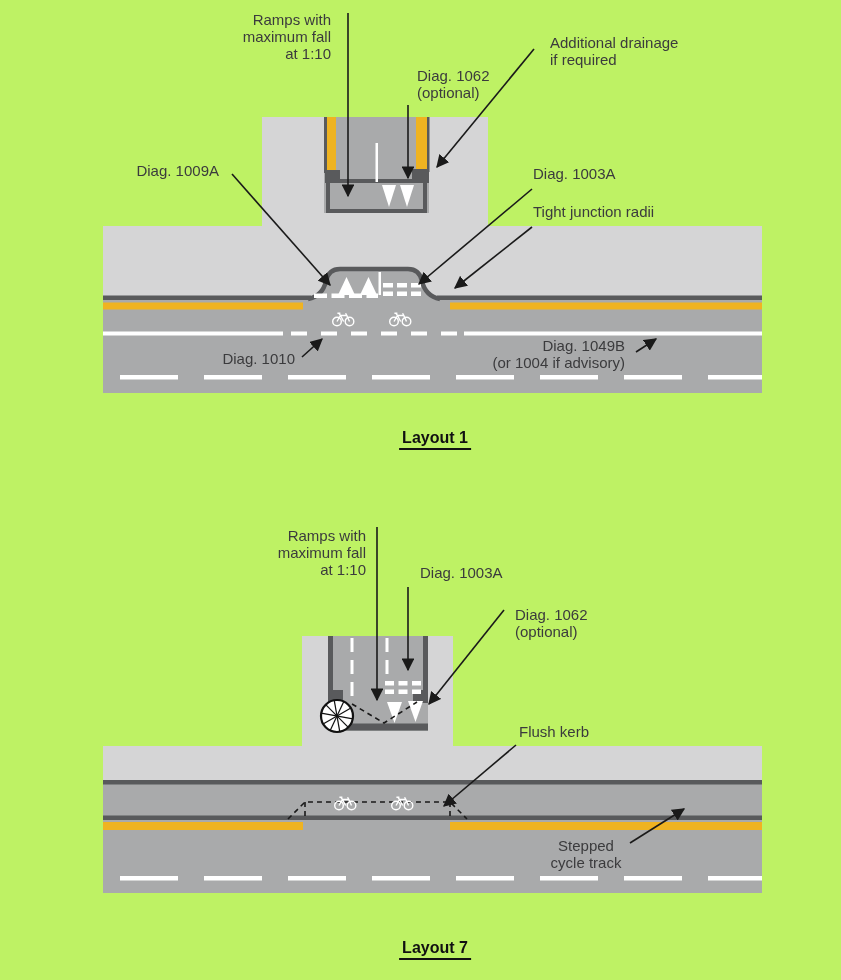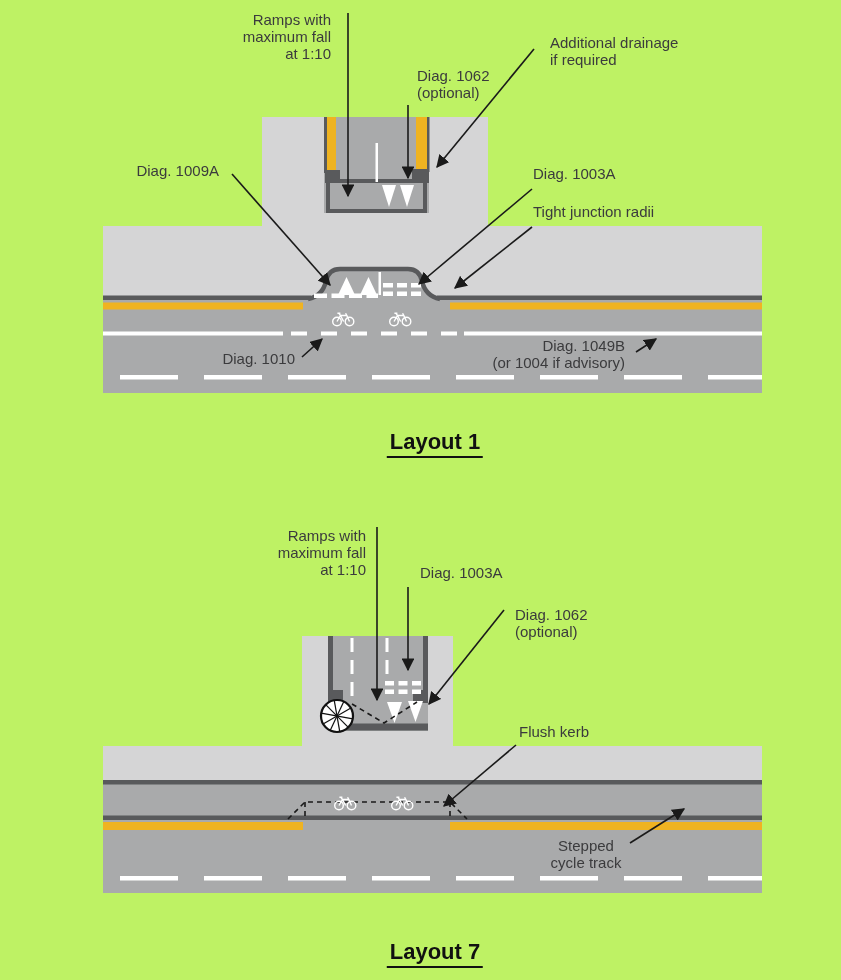--- a/index.html
+++ b/index.html
@@ -1,21 +1,21 @@
 <!DOCTYPE html>
 <html><head>
 <meta charset="utf-8">
 <style>
   html,body{margin:0;padding:0;background:#fff;}
   .canvas{position:relative;width:841px;height:980px;background:#bef264;overflow:hidden;
           font-family:"Liberation Sans", sans-serif;}
   svg{position:absolute;left:0;top:0;}
   svg text{font-family:"Liberation Sans", sans-serif;font-size:15px;fill:#3b3b3d;}
   .fig-title{position:absolute;left:435px;transform:translateX(-50%);
-             font-size:22px;font-weight:bold;color:#111;
+             font-size:16px;font-weight:bold;color:#111;
              border-bottom:2px solid #111;padding:0 3px 1px 3px;white-space:nowrap;}
   #title1{top:429px;}
   #title2{top:939px;}
 </style>
 </head>
 <body>
 
 <div class="canvas">
 
 <svg width="841" height="980" viewBox="0 0 841 980">

